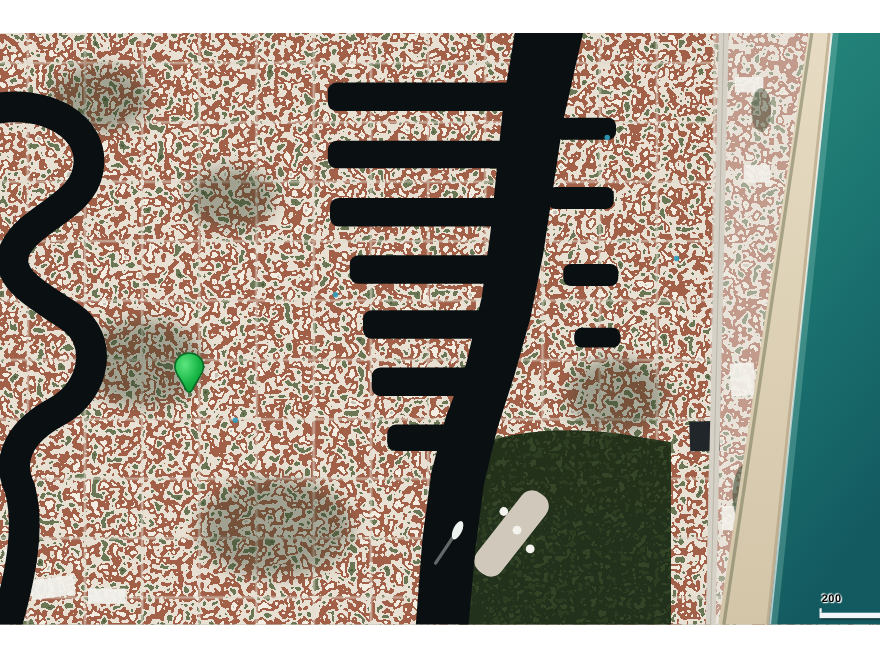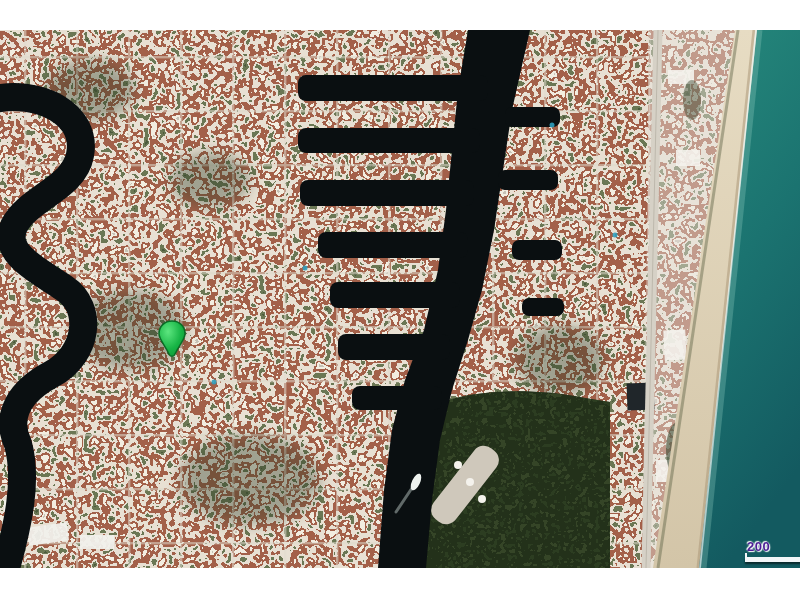--- a/index.html
+++ b/index.html
@@ -2,21 +2,21 @@
 <html><head>
 <meta charset="utf-8">
 <style>
   html,body{margin:0;padding:0;background:#ffffff;}
   .stage{position:relative;width:800px;height:599px;background:#ffffff;overflow:hidden;
          font-family:"Liberation Sans", sans-serif;}
   .map{position:absolute;left:0;top:30px;width:800px;height:538px;overflow:hidden;background:#b9b2a4;}
   .map-art{position:absolute;left:0;top:0;width:800px;height:538px;display:block;}
   .pin{position:absolute;left:150px;top:285px;width:44px;height:56px;}
   .scalebar{position:absolute;left:744px;top:509px;width:70px;height:26px;}
-  .scalebar .lbl{position:absolute;left:3px;top:0;font-size:13px;font-weight:700;color:#4c1d95;
+  .scalebar .lbl{position:absolute;left:3px;top:0;font-size:10px;font-weight:700;color:#000000;
                  text-shadow:0 0 2px #ffffff,1px 1px 1px #ffffff,-1px -1px 1px #ffffff;letter-spacing:.5px;}
   .scalebar .bar{position:absolute;left:1px;top:18px;width:70px;height:5px;background:#f3f6f8;
                  box-shadow:0 2px 2px rgba(0,0,0,.55);}
   .scalebar .tick{position:absolute;left:1px;top:14px;width:2px;height:4px;background:#f3f6f8;}
 </style>
 </head>
 <body>
 
 <div class="stage">
   <div class="map">

